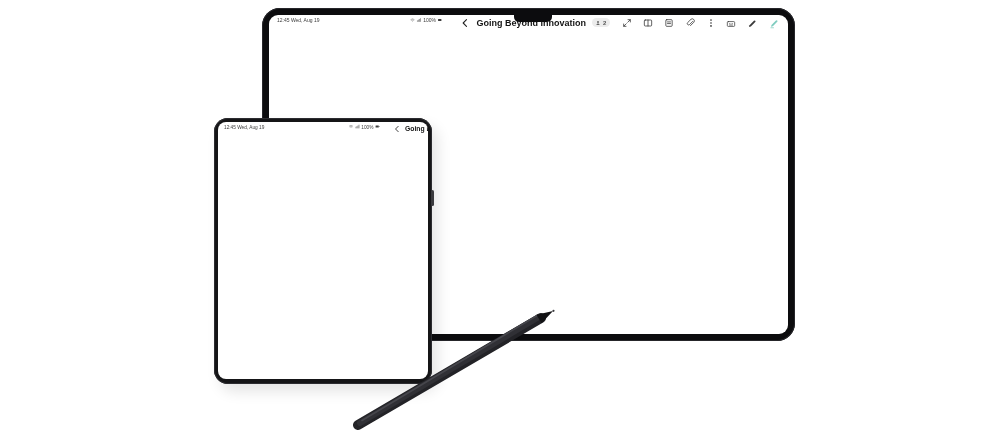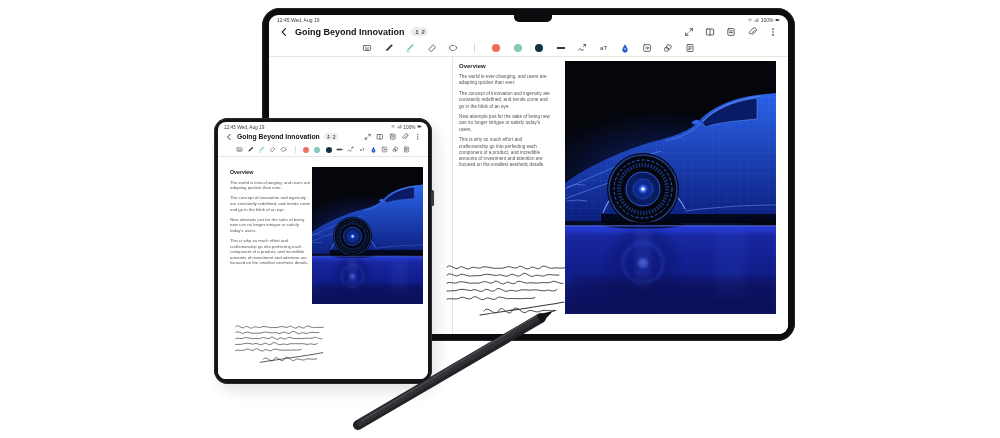--- a/index.html
+++ b/index.html
@@ -6,21 +6,21 @@
   .stage{position:relative;width:1000px;height:438px;background:#fff;overflow:hidden;
          font-family:"Liberation Sans",sans-serif;}
 
   
   .device{position:absolute;box-sizing:border-box;}
   .tablet{left:262px;top:8px;width:533px;height:333px;background:#0c0c0e;border-radius:18px;
           padding:7px;z-index:1;box-shadow:inset 0 0 0 1px #26262a;}
   .phone{left:214px;top:118px;width:218px;height:266px;background:#151517;border-radius:14px;
          padding:4px 4px 5px 4px;z-index:10;box-shadow:inset 0 0 0 1px #2c2c30,6px 8px 14px rgba(0,0,0,.10);}
   .screen{position:relative;width:100%;height:100%;background:#ffffff;border-radius:9px;
-          overflow:hidden;display:flex;flex-direction:column;}
+          overflow:hidden;display:flex;flex-direction:row;}
   .phone .screen{border-radius:8px;}
   .notch{position:absolute;top:7px;left:252px;width:38px;height:7px;background:#0c0c0e;
          border-radius:0 0 5px 5px;z-index:5;}
   .side-button{position:absolute;right:-2px;top:72px;width:3px;height:16px;background:#3a3a3e;border-radius:2px;}
 
   
   .statusbar{height:9px;overflow:visible;flex:0 0 auto;}
   .sb-scale{width:200%;transform:scale(.5);transform-origin:0 0;height:18px;display:flex;
             justify-content:space-between;align-items:center;padding:2px 16px 0 16px;box-sizing:border-box;
             font-size:10px;color:#3c3c3c;}

